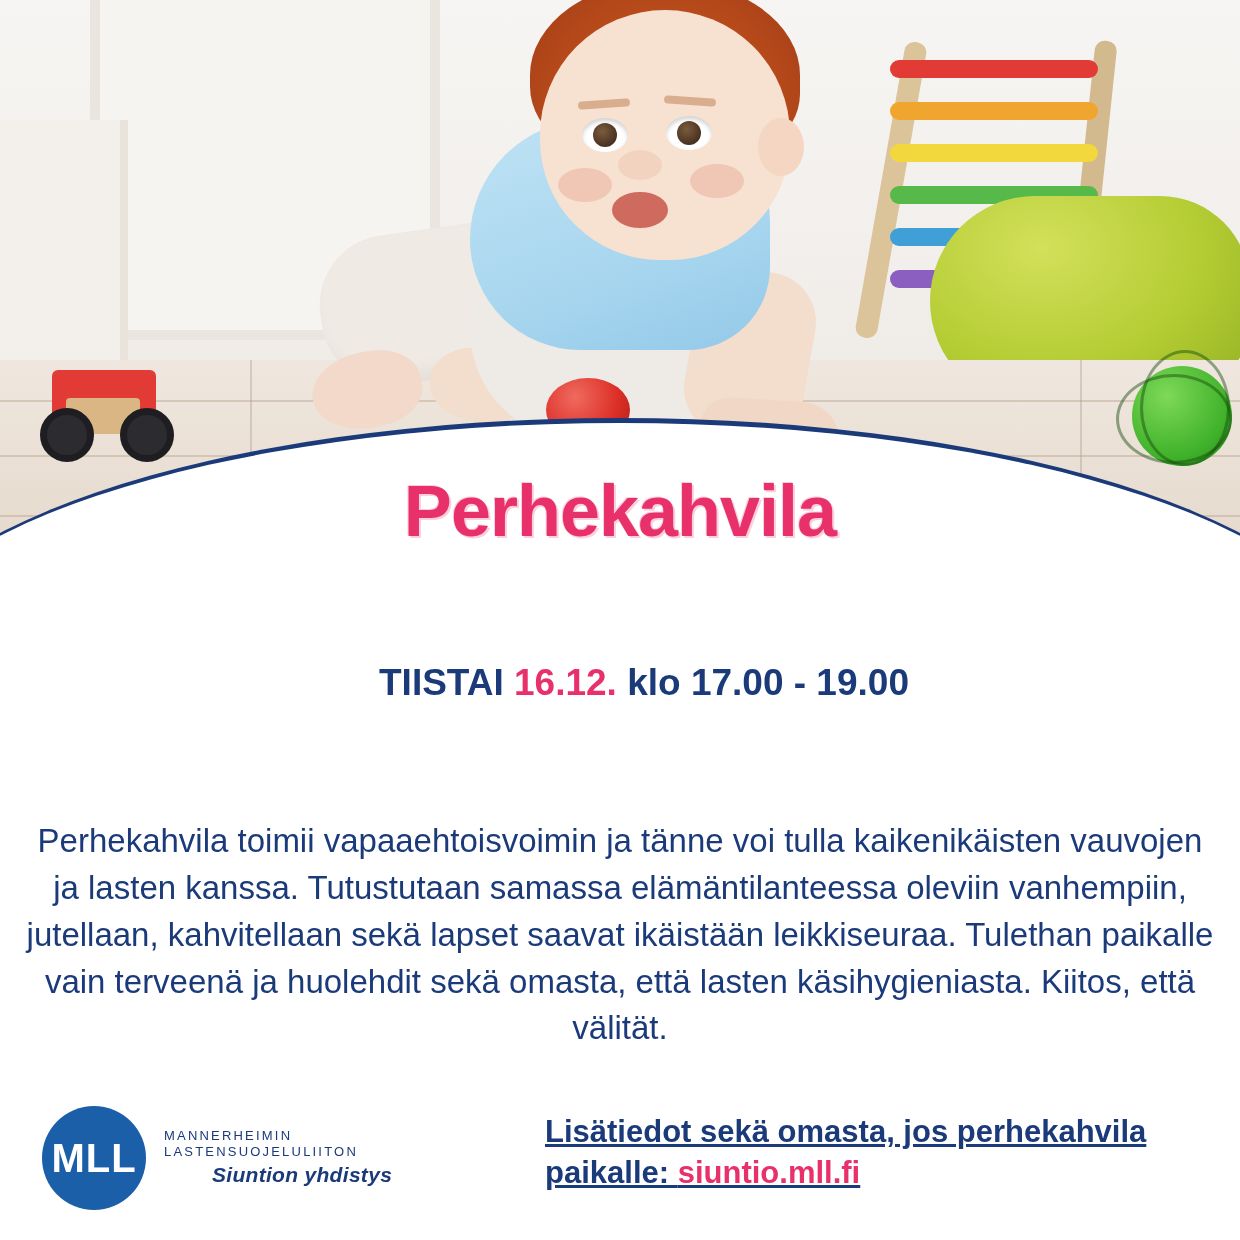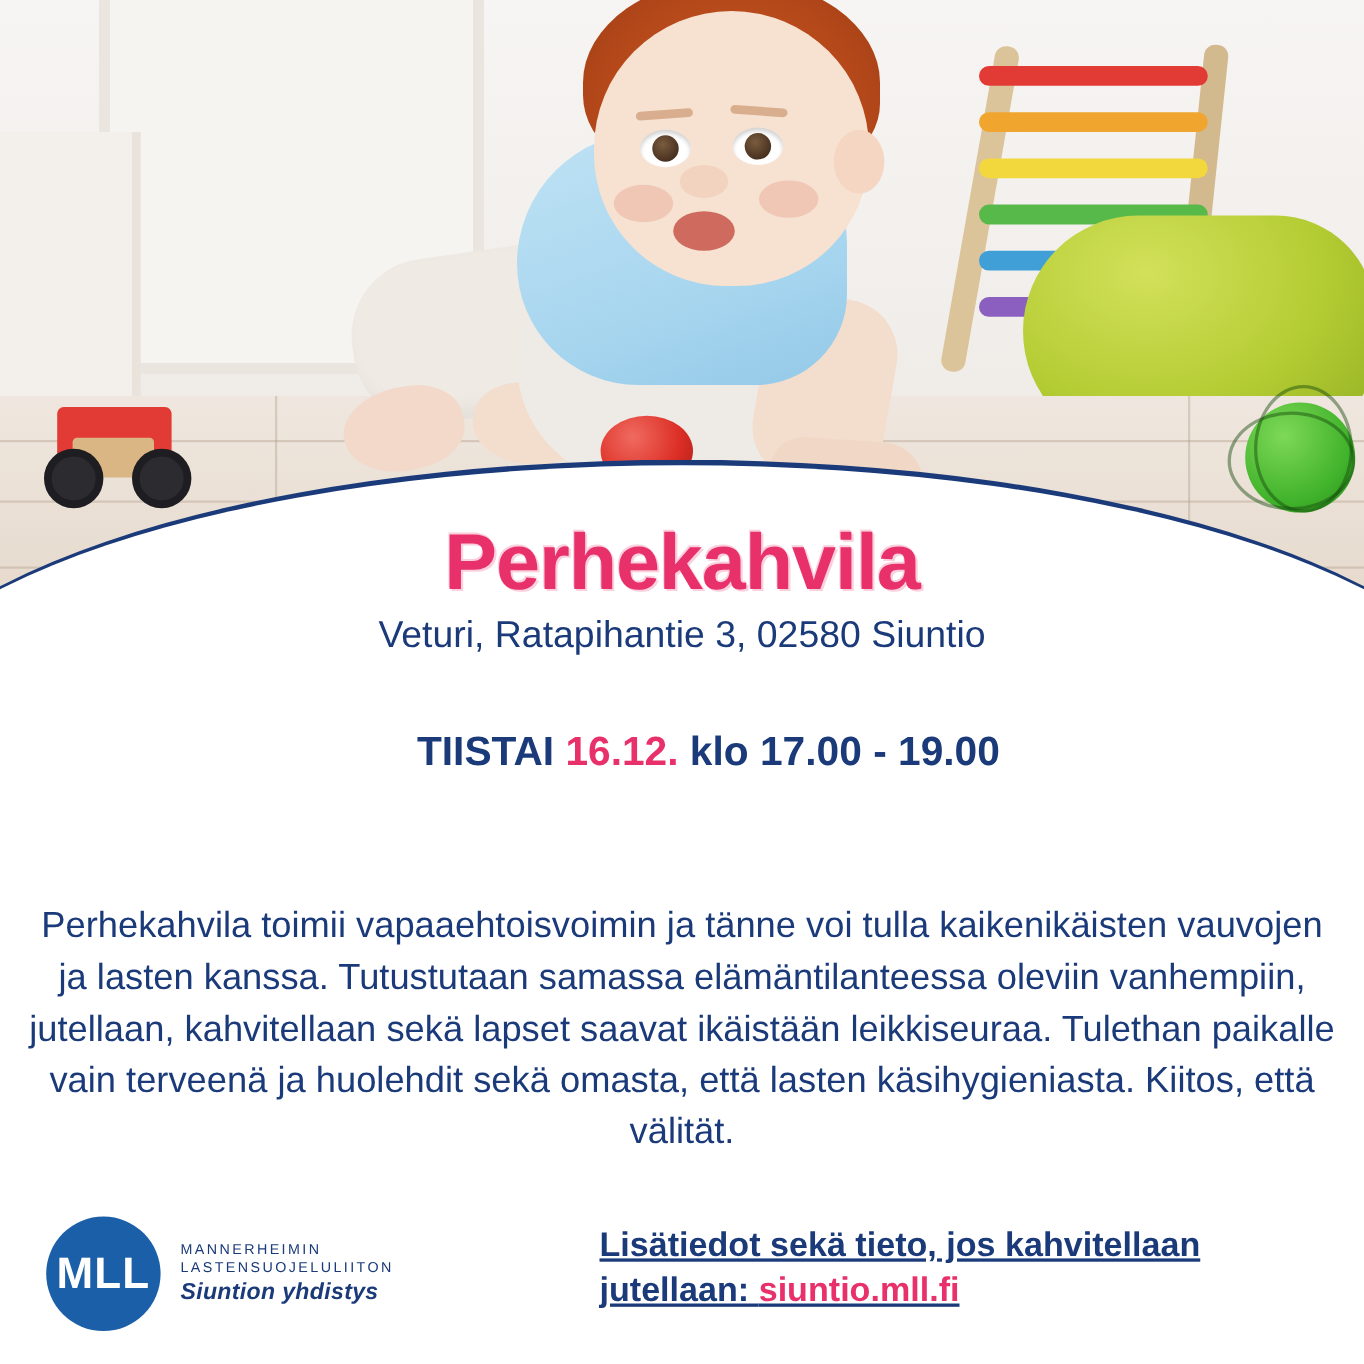--- a/index.html
+++ b/index.html
@@ -312,20 +312,21 @@
   .logo-text .l1, .logo-text .l2 {
     font-size: 13px;
     letter-spacing: 2.2px;
   }
   .logo-text .l3 {
     font-size: 21px;
     font-style: italic;
     font-weight: bold;
     letter-spacing: 0.3px;
     margin-top: 2px;
+    margin-left: 48px;
   }
 
   .footer-note {
     position: absolute;
     left: 545px; top: 1112px; width: 670px;
     font-size: 31px;
     font-weight: bold;
     color: #1b3a7a;
     line-height: 1.32;
     text-decoration: underline;
@@ -399,21 +400,20 @@
     <div class="wheel wheel-2"></div>
     <div class="orange-ball"></div>
     <div class="green-ball"></div>
   </div>
 
   <div class="arc"></div>
 
   <div class="content">
 
     <div class="title">Perhekahvila</div>
-    <div class="subtitle">Veturi, Ratapihantie 3, 02580 Siuntio</div>
 
     <div class="times">
       <div class="time-line">
         <span>TIISTAI</span>
         <span class="date">16.12.</span>
         <span>klo 17.00 - 19.00</span>
       </div>
     </div>
 
     <div class="body-text">Perhekahvila toimii vapaaehtoisvoimin ja tänne voi tulla  kaikenikäisten vauvojen ja lasten kanssa. Tutustutaan samassa elämäntilanteessa oleviin vanhempiin, jutellaan, kahvitellaan sekä lapset saavat ikäistään leikkiseuraa. Tulethan paikalle vain terveenä ja huolehdit sekä omasta, että lasten käsihygieniasta. Kiitos, että välität.</div>
@@ -421,18 +421,18 @@
     <div class="logo-wrap">
       <div class="logo-circle">MLL</div>
       <div class="logo-text">
         <div class="l1">MANNERHEIMIN</div>
         <div class="l2">LASTENSUOJELULIITON</div>
         <div class="l3">Siuntion yhdistys</div>
       </div>
     </div>
 
     <div class="footer-note">
-      <span>Lisätiedot sekä tieto, jos kahvitellaan</span><br>
-      <span>jutellaan: </span><span class="site">siuntio.mll.fi</span>
+      <span>Lisätiedot sekä omasta, jos perhekahvila</span><br>
+      <span>paikalle: </span><span class="site">siuntio.mll.fi</span>
     </div>
 
   </div>
 </div>
 
 </body></html>

